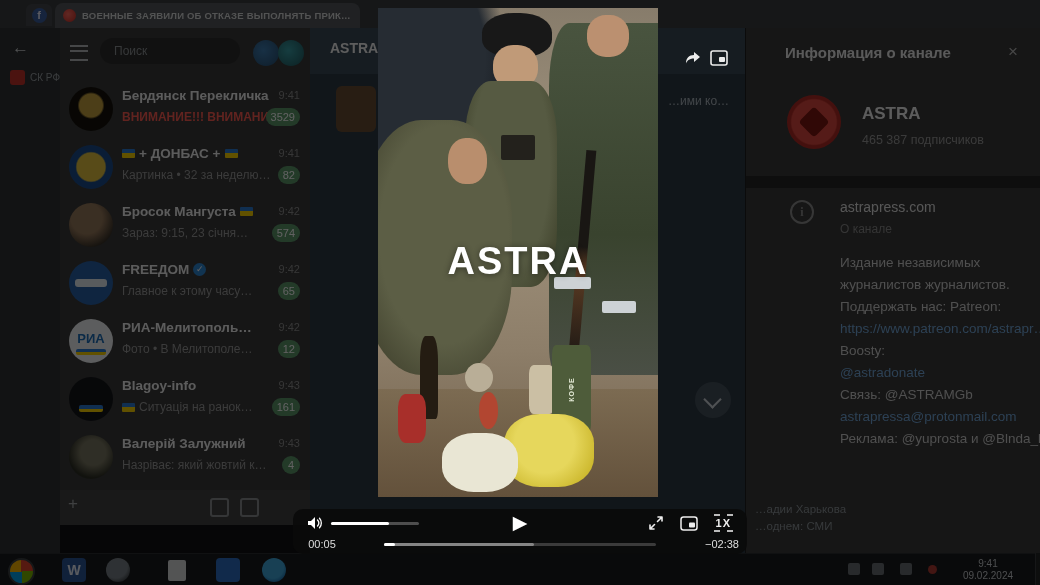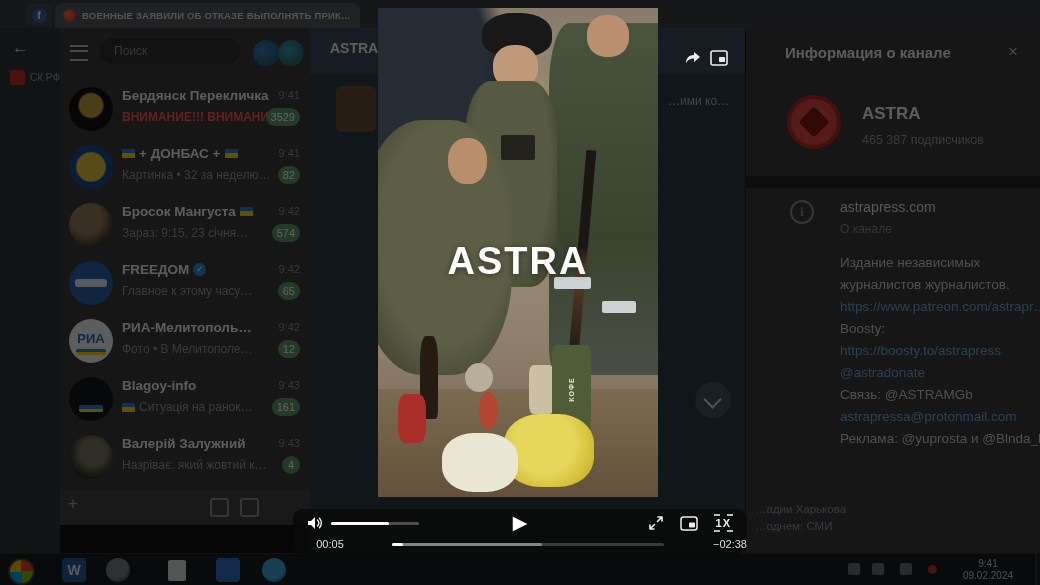--- a/index.html
+++ b/index.html
@@ -100,21 +100,21 @@
   .watermark{left:0;top:46%;width:100%;text-align:center;color:#fff;font-size:38px;font-weight:bold;letter-spacing:2px;text-shadow:0 1px 6px rgba(0,0,0,.45);z-index:7;}
   
   .pbar{left:293px;top:509px;width:454px;height:45px;background:rgba(10,10,10,0.9);border-radius:10px;z-index:8;}
   .prow1{position:absolute;left:0;top:5px;width:100%;height:20px;}
   .volwrap{position:absolute;left:14px;top:2px;display:flex;align-items:center;gap:8px;}
   .voltrack{position:relative;width:88px;height:3px;background:rgba(255,255,255,.28);border-radius:2px;}
   .volfill{position:absolute;left:0;top:0;height:3px;background:#fff;border-radius:2px;}
   .playbtn{position:absolute;left:0;top:-3px;width:100%;text-align:center;color:#fff;font-size:19px;}
   .rctl{position:absolute;right:14px;top:0;display:flex;align-items:center;gap:16px;}
   .speed{color:#eee;font-size:11px;font-weight:bold;border-top:2px dashed #bbb;border-bottom:2px dashed #bbb;padding:1px 2px;letter-spacing:1px;}
-  .prow2{position:absolute;left:12px;top:28px;width:100%;height:14px;display:flex;align-items:center;gap:37px;}
+  .prow2{position:absolute;left:4px;top:28px;width:100%;height:14px;display:flex;align-items:center;gap:37px;}
   .ptime{color:#ddd;font-size:11px;width:50px;text-align:center;flex:0 0 auto;}
   .ptrack{position:relative;flex:1;height:3px;background:rgba(255,255,255,.2);border-radius:2px;}
   .pbuf{position:absolute;left:0;top:0;height:3px;background:rgba(255,255,255,.38);border-radius:2px;}
   .pfill{position:absolute;left:0;top:0;height:3px;background:#fff;border-radius:2px;}
   
   .taskbar{left:0;top:553px;width:1040px;height:32px;background:#191b1d;border-top:1px solid #2a2d30;}
   .orb{left:8px;top:558px;width:23px;height:23px;border-radius:50%;background:conic-gradient(#e3452f 0 25%,#7fba00 0 50%,#00a4ef 0 75%,#ffb900 0);border:2px solid #3c4042;}
   .tico{top:558px;width:24px;height:24px;border-radius:4px;}
   .wico{background:#2b579a;color:#eaf0fa;font-weight:bold;font-size:14px;text-align:center;line-height:24px;}
   .ffico{border-radius:50%;background:radial-gradient(circle at 40% 35%,#7a8288 0 55%,#4a5055 75%);}
@@ -241,23 +241,23 @@
   <div class="abs astra-avatar"></div>
   <div class="abs astra-name">ASTRA</div>
   <div class="abs astra-subs">465 387 подписчиков</div>
   <div class="abs panelgap"></div>
   <div class="abs infoicon">i</div>
   <div class="abs infoprimary">astrapress.com</div>
   <div class="abs infolabel">О канале</div>
   <div class="abs desc">
     <span>Издание независимых</span>
     <span>журналистов журналистов.</span>
+    <span>Поддержать нас: Patreon:</span>
     <span class="lnk">https://www.patreon.com/astrapr…</span>
     <span>Boosty:</span>
-    <span class="lnk">https://boosty.to/astrapress</span>
     <span class="lnk">@astradonate</span>
     <span>Связь: @ASTRAMGb</span>
     <span class="lnk">astrapressa@protonmail.com</span>
     <span>Реклама: @yuprosta и @Blnda_b</span>
   </div>
   <div class="abs panelfootline" style="left:755px;top:503px;">…адии Харькова</div>
   <div class="abs panelfootline" style="left:755px;top:520px;">…однем: СМИ</div>
 
   <div class="abs taskbar"></div>
   <div class="abs orb"></div>

